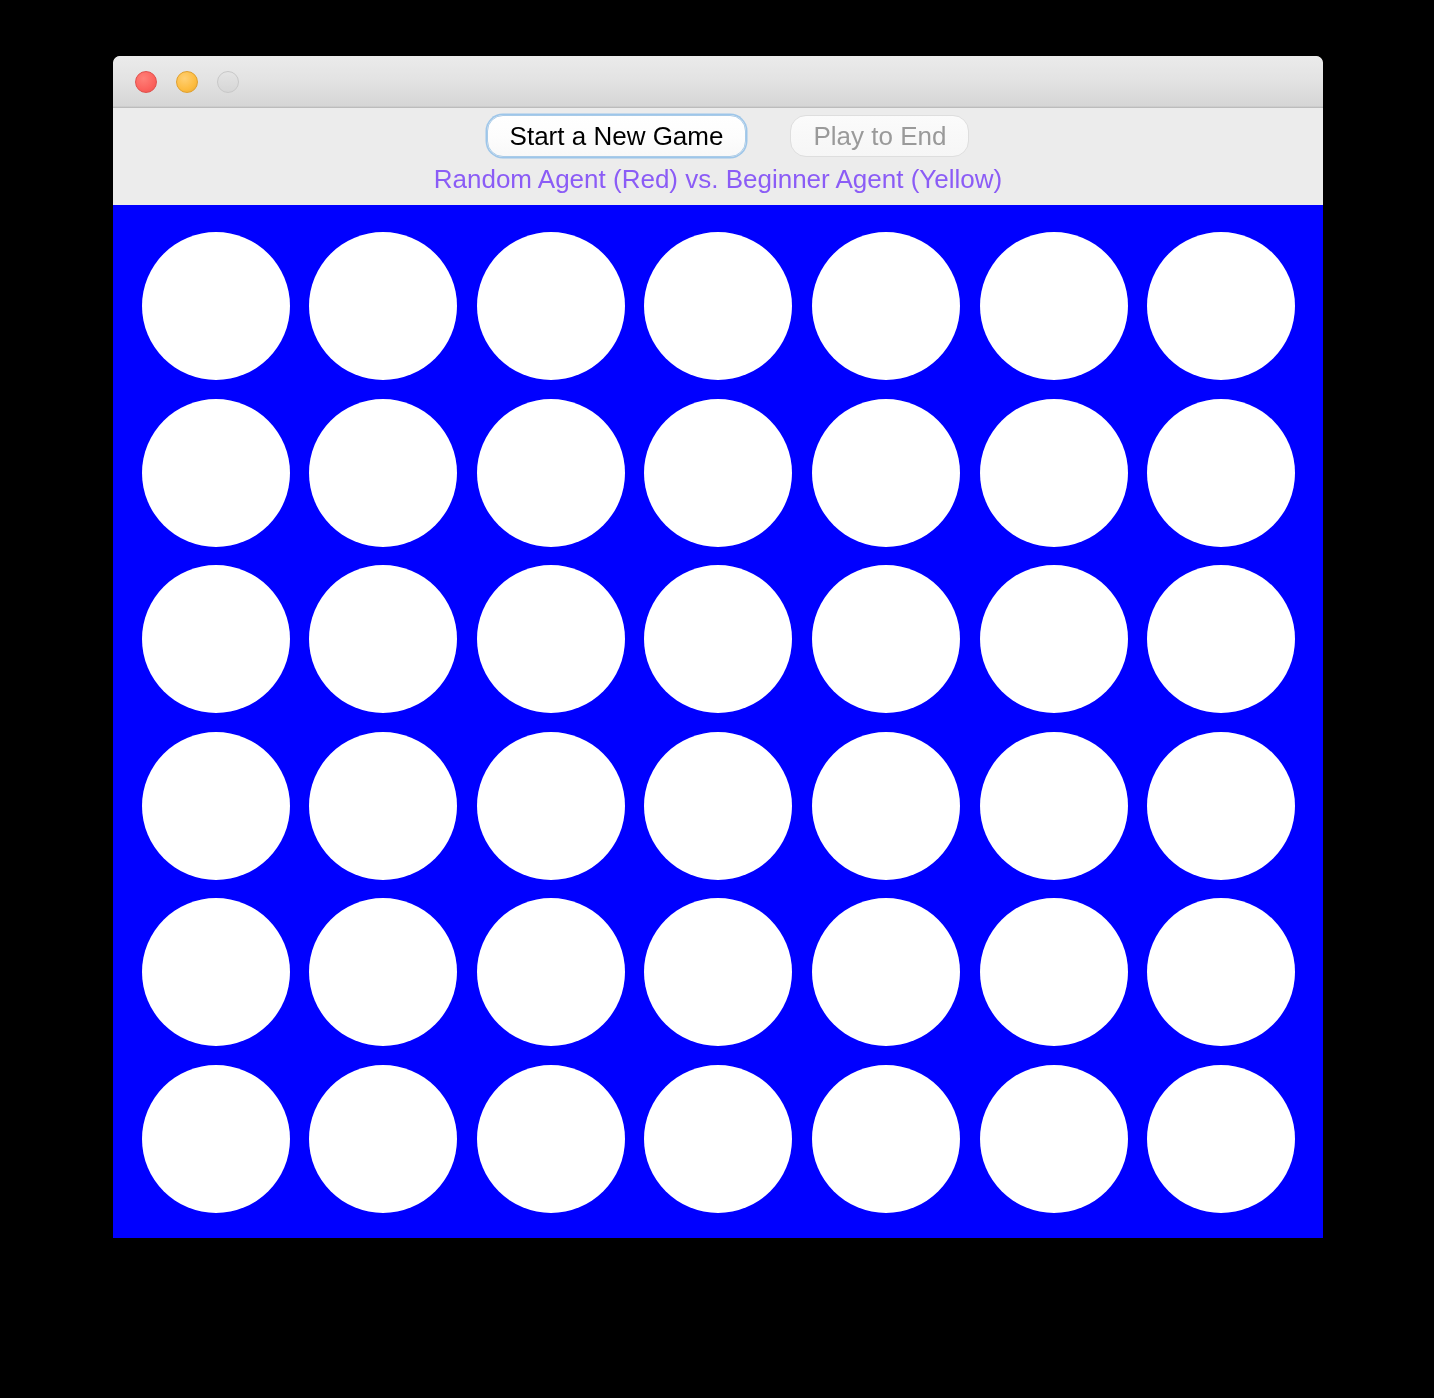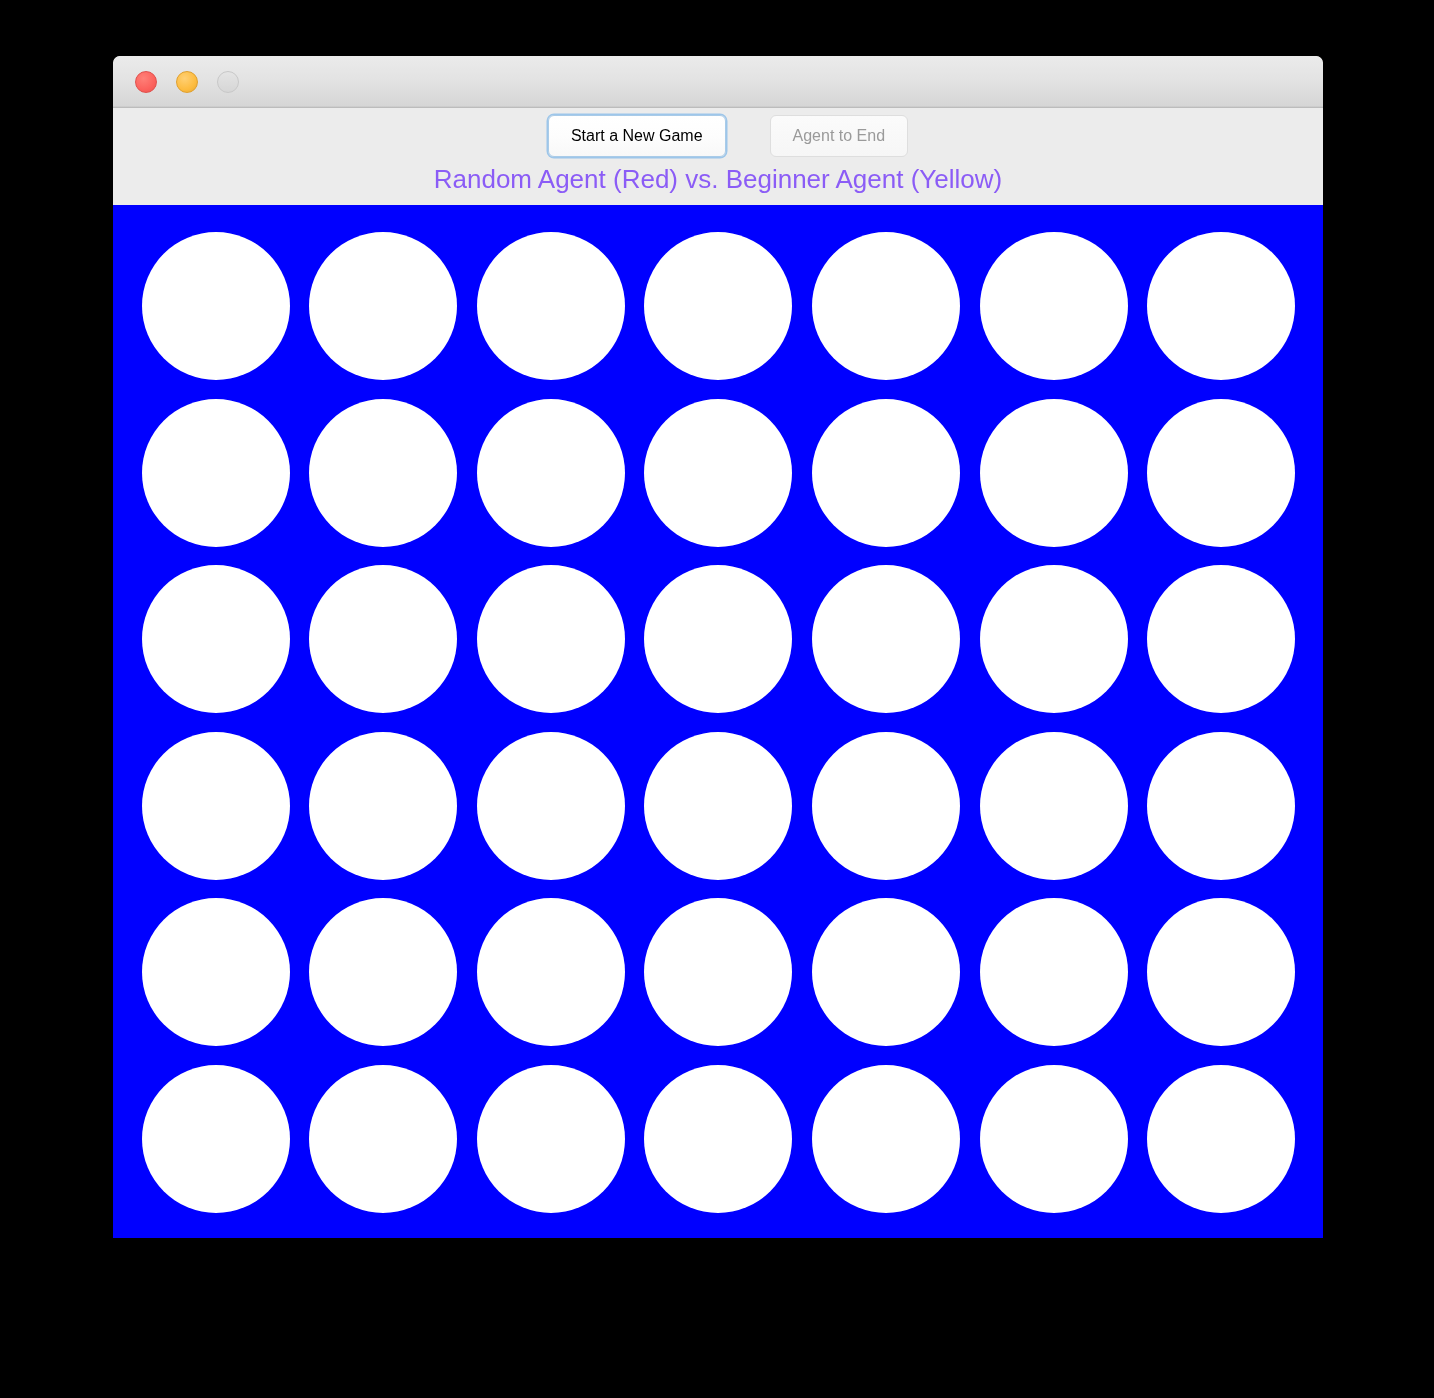--- a/index.html
+++ b/index.html
@@ -84,23 +84,23 @@
     justify-content: center;
     align-items: flex-start;
     gap: 44px;
     padding-left: 10px;
   }
 
   .btn {
     box-sizing: border-box;
     height: 42px;
     padding: 0 22px;
-    border-radius: 6px;
+    border-radius: 16px;
     font-family: "Liberation Sans", sans-serif;
-    font-size: 16px;
+    font-size: 26px;
     line-height: 40px;
     text-align: center;
     white-space: nowrap;
     user-select: none;
   }
 
   .btn-default {
     background: linear-gradient(to bottom, #ffffff 0%, #fdfdfd 50%, #f8f8f8 100%);
     border: 1px solid #a9cbe8;
     box-shadow: 0 0 0 1.5px #9dc6ea, 0 1px 1px rgba(0,0,0,0.06);
@@ -169,21 +169,21 @@
       <div class="traffic-lights">
         <div class="light light-close"></div>
         <div class="light light-min"></div>
         <div class="light light-zoom"></div>
       </div>
     </div>
 
     <div class="toolbar">
       <div class="button-row">
         <button class="btn btn-default">Start a New Game</button>
-        <button class="btn btn-disabled">Agent to End</button>
+        <button class="btn btn-disabled">Play to End</button>
       </div>
       <div class="status-label">Random Agent (Red) vs. Beginner Agent (Yellow)</div>
     </div>
 
     <div class="board">
       <div class="board-grid" id="board-grid">
           <div class="cell">
             <div class="disc empty"></div>
           </div>
           <div class="cell">

